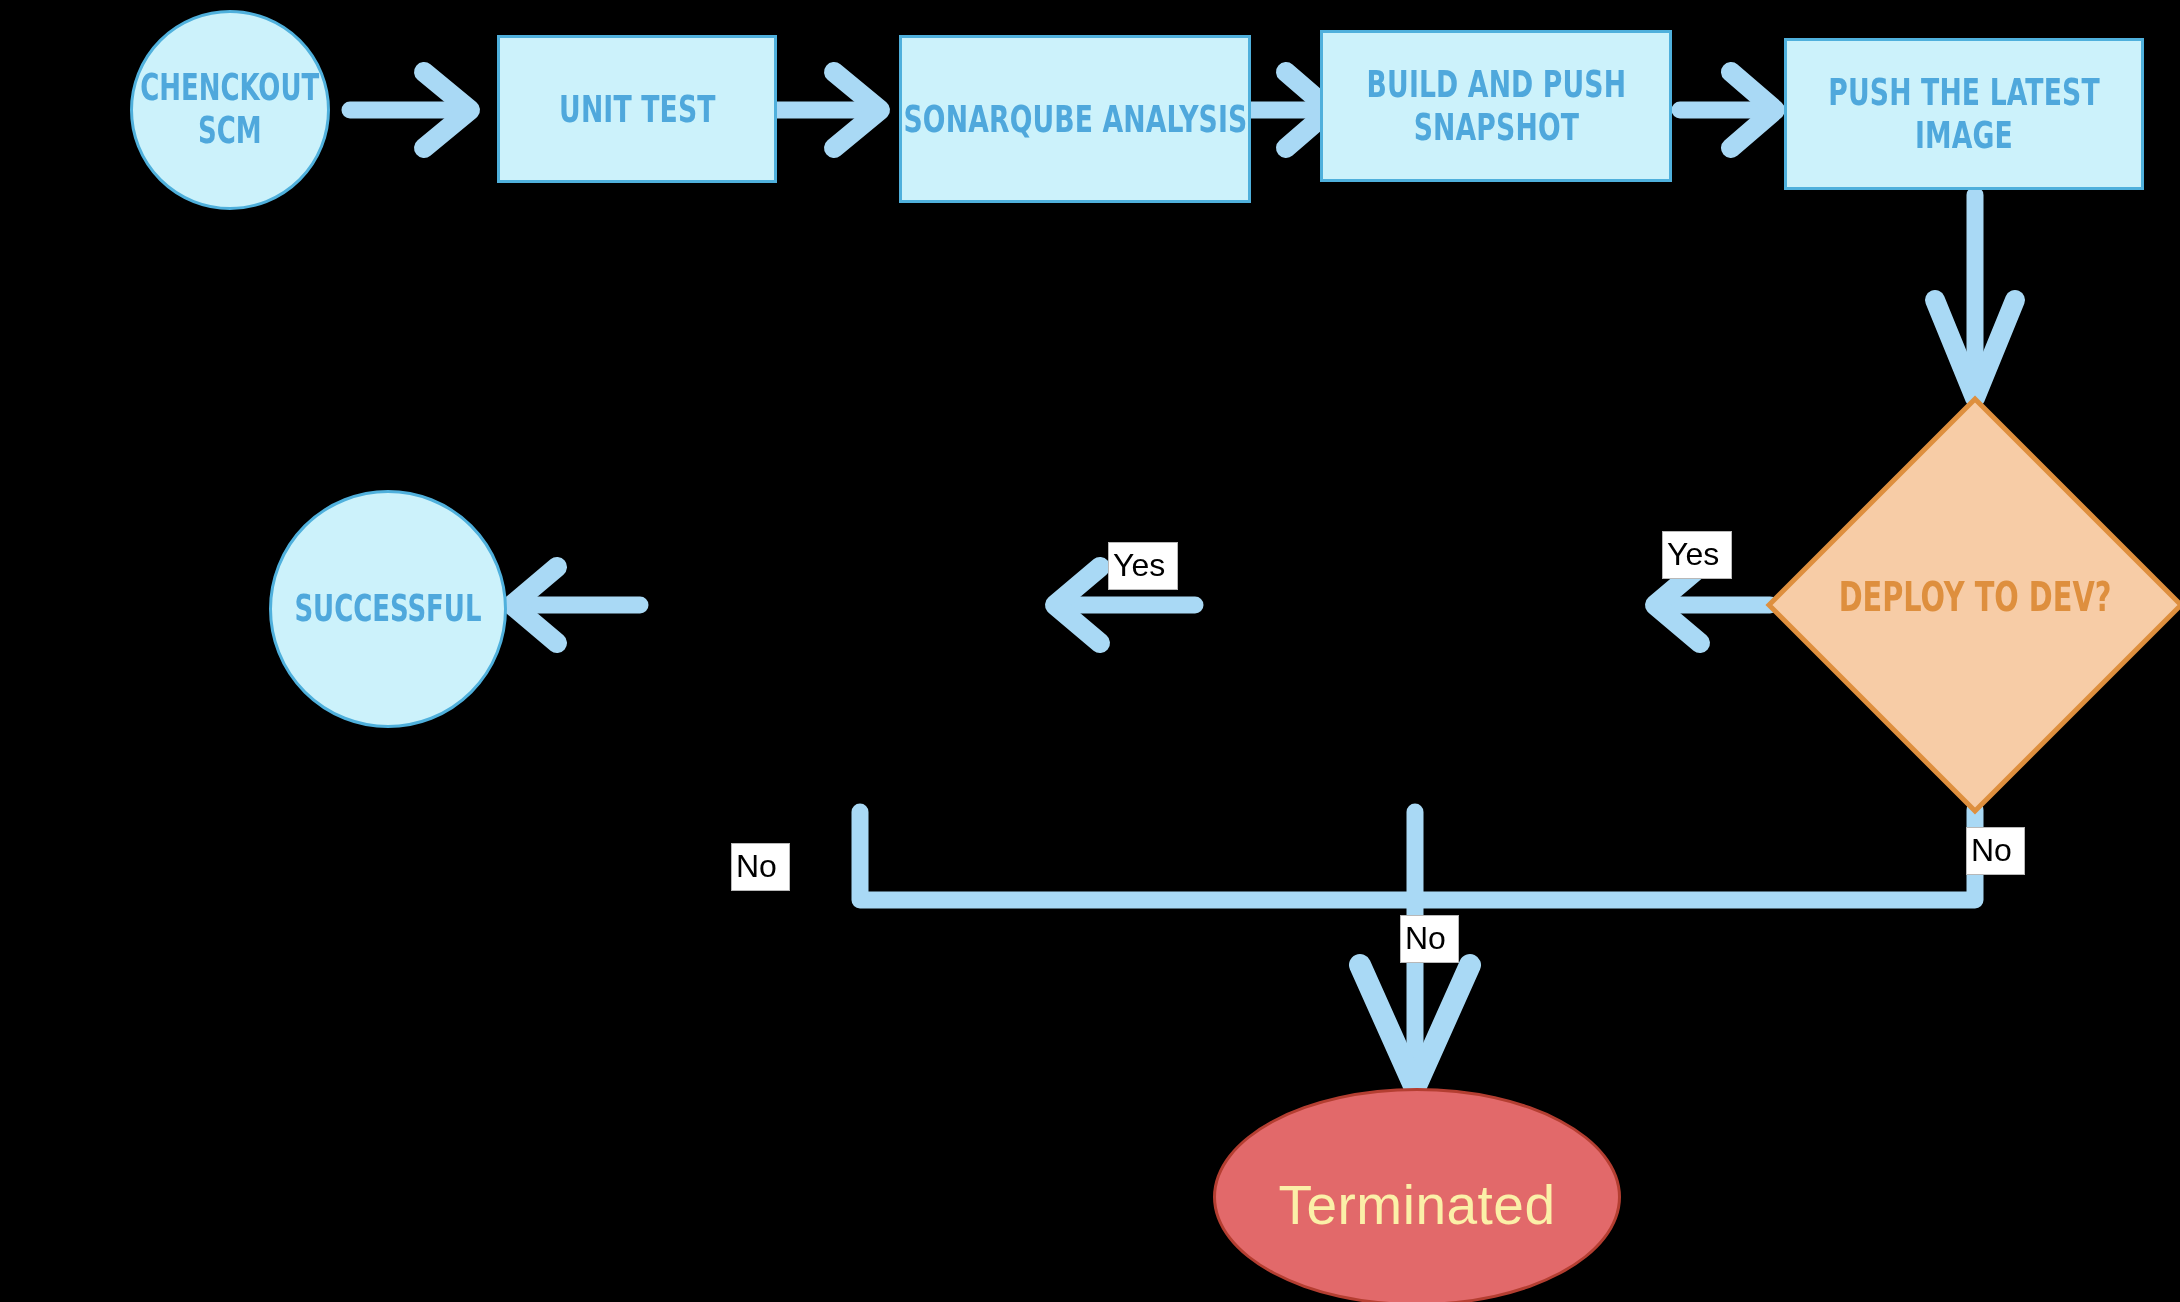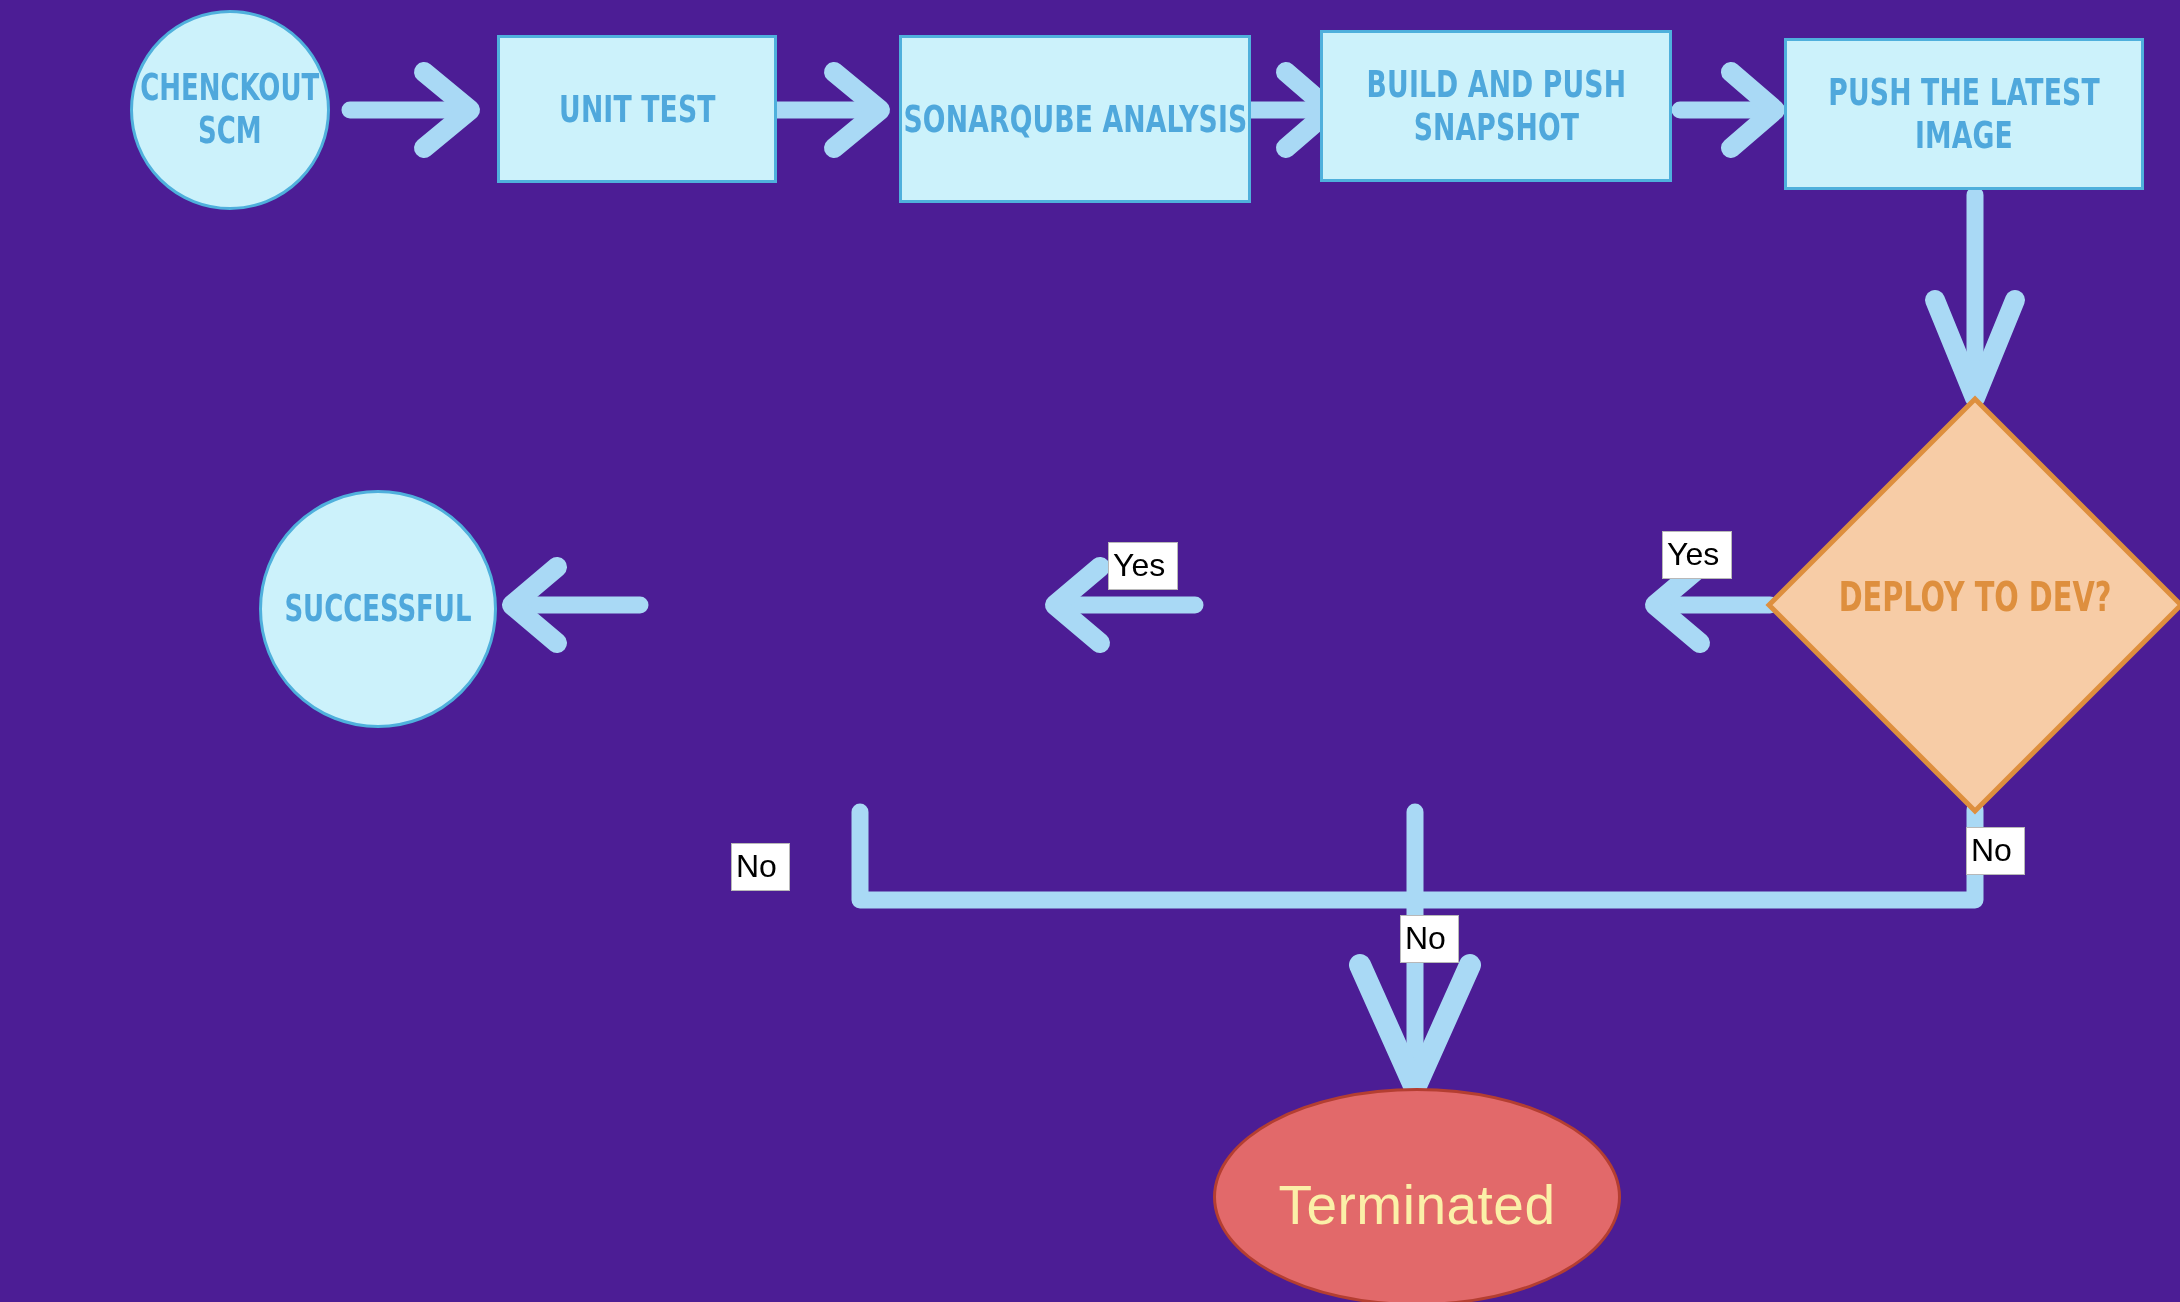--- a/index.html
+++ b/index.html
@@ -8,21 +8,21 @@
     padding: 0;
     background: #ffffff;
   }
   body {
     font-family: "Liberation Sans", sans-serif;
   }
   #canvas {
     position: relative;
     width: 2180px;
     height: 1302px;
-    background: #4c1d95;
+    background: #000000;
     overflow: hidden;
   }
   #edges {
     position: absolute;
     left: 0;
     top: 0;
     width: 2180px;
     height: 1302px;
     pointer-events: none;
   }
@@ -220,21 +220,21 @@
 
   <div class="diamond-wrap" style="left:1765px; top:395px; width:420px; height:420px;">
     <svg class="diamond-shape" viewBox="0 0 420 420" preserveAspectRatio="none">
       <polygon points="210,4 416,210 210,416 4,210" fill="#F7CCA6" stroke="#DE8F3E" stroke-width="5"></polygon>
     </svg>
     <div class="diamond-label" style="top:178px;">DEPLOY TO DEV?</div>
   </div>
 
 
 
-  <div class="node circle" style="left:259px; top:490px; width:238px; height:238px;justify-content:center;">
+  <div class="node circle" style="left:269px; top:490px; width:238px; height:238px;justify-content:center;">
     <div class="label">SUCCESSFUL</div>
   </div>
 
   <div class="node ellipse-node" style="left:1213px; top:1088px; width:408px; height:218px;">
     <div class="label">Terminated</div>
   </div>
 
   <div class="edge-label" style="left:1662px; top:531px;">Yes</div>
 
   <div class="edge-label" style="left:1108px; top:542px;">Yes</div>

